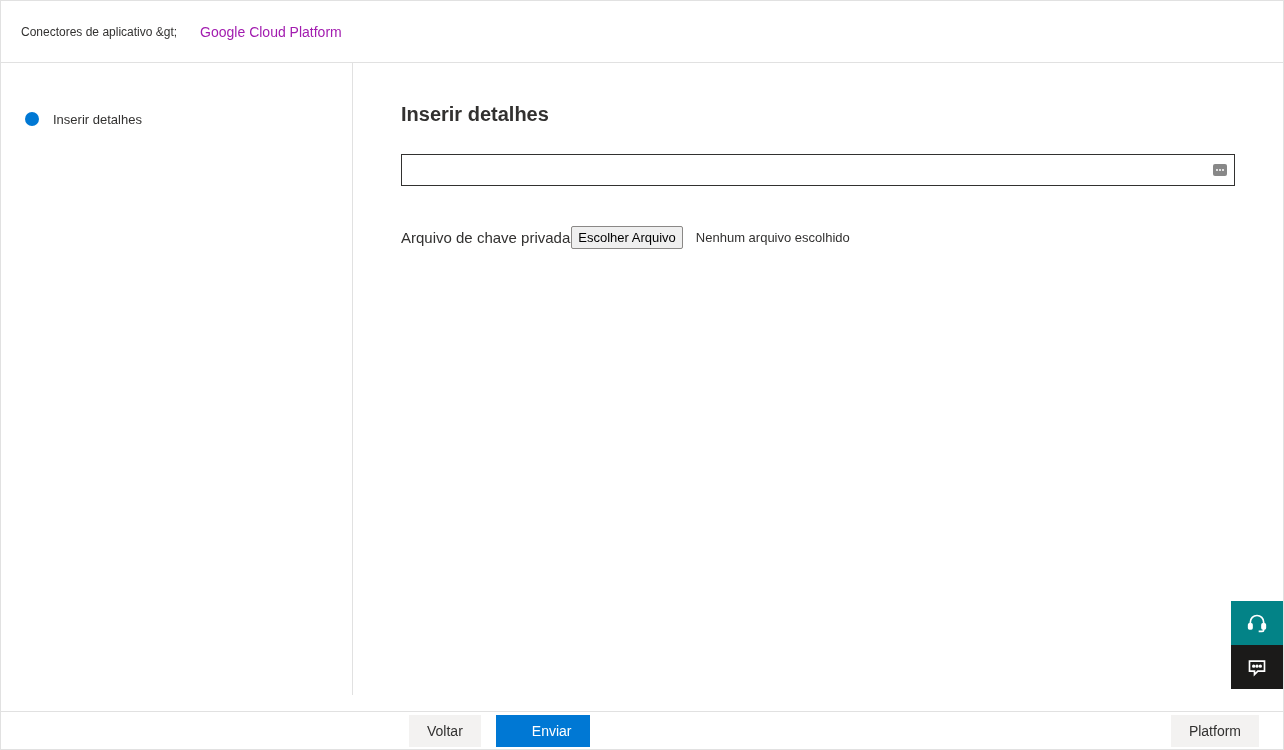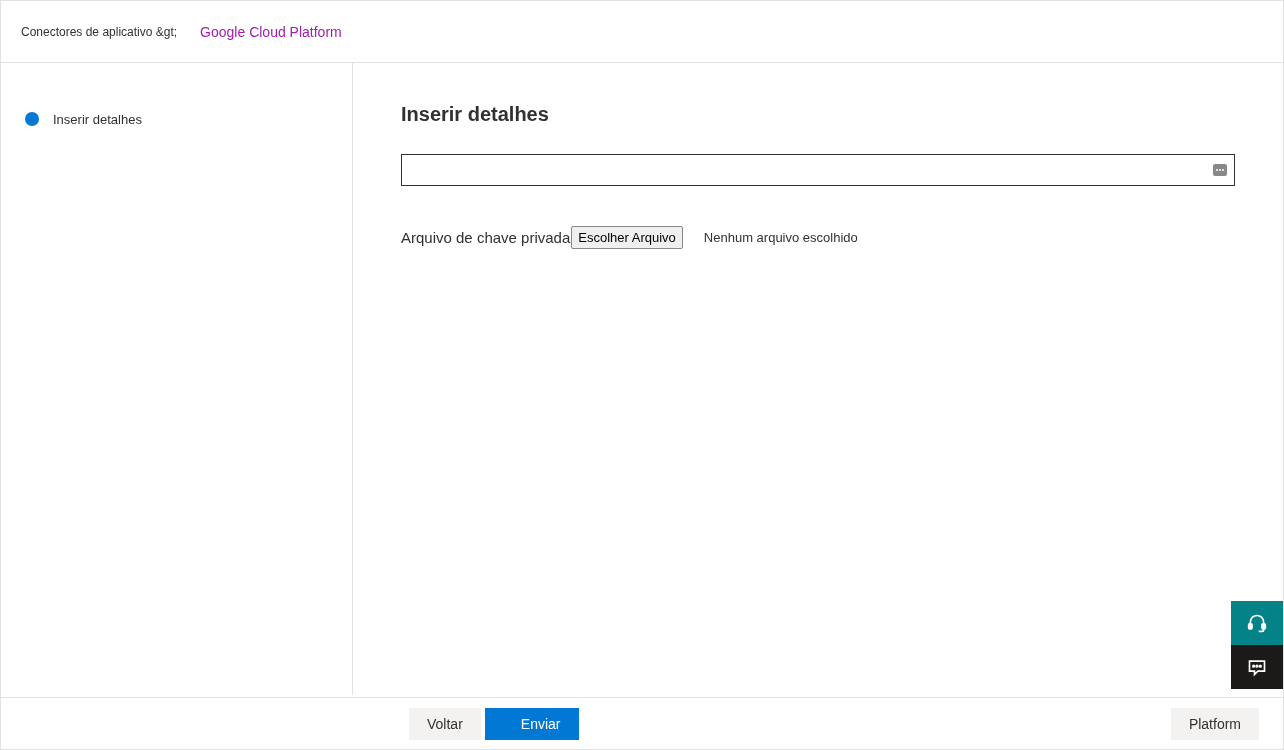--- a/index.html
+++ b/index.html
@@ -25,27 +25,27 @@
     .field-label { font-size: 13px; color: #323130; margin-bottom: 6px; display: block; }
     .text-input { width: 100%; max-width: 836px; height: 32px; border: 1px solid #323130; padding: 0 30px 0 8px; font-size: 14px; position: relative; }
     .input-wrap { position: relative; max-width: 836px; }
     .input-suffix { position: absolute; right: 8px; top: 50%; transform: translateY(-50%); width: 14px; height: 12px; background: #888; border-radius: 2px; display: flex; align-items: center; justify-content: center; }
     .input-suffix span { width: 2px; height: 2px; background: #fff; border-radius: 50%; }
     .input-suffix span + span { margin-left: 1px; }
     
     .file-row { margin-top: 40px; display: flex; align-items: center; gap: 1px; font-size: 12px; }
     .file-label { font-size: 15px; color: #323130; }
     .file-button { font-size: 13px; border: 1px solid #8a8886; background: #efefef; padding: 3px 6px; border-radius: 2px; cursor: pointer; margin-left: 0; }
-    .file-status { font-size: 13px; color: #323130; margin-left: 20px; }
+    .file-status { font-size: 13px; color: #323130; margin-left: 12px; }
     
-    .footer { position: absolute; bottom: 0; left: 0; right: 0; height: 52px; border-top: 1px solid #e1e1e1; display: flex; align-items: center; padding: 0 24px 0 408px; background: #fff; }
+    .footer { position: absolute; bottom: 0; left: 0; right: 0; height: 38px; border-top: 1px solid #e1e1e1; display: flex; align-items: center; padding: 0 24px 0 408px; background: #fff; }
     .btn { height: 32px; padding: 0 18px; font-size: 14px; border: none; cursor: pointer; display: inline-flex; align-items: center; justify-content: center; }
     .btn-secondary { background: #f3f2f1; color: #323130; }
     .btn-primary { background: #0078d4; color: #fff; }
-    .footer .btn + .btn { margin-left: 4px; padding-left: 36px; }
+    .footer .btn + .btn { margin-left: 15px; padding-left: 36px; }
     .footer-spacer { flex: 1; }
     
     .float-actions { position: absolute; right: 0; bottom: 60px; display: flex; flex-direction: column; }
     .float-btn { width: 52px; height: 44px; display: flex; align-items: center; justify-content: center; cursor: pointer; }
     .float-btn.teal { background: #038387; color: #fff; }
     .float-btn.black { background: #1b1a19; color: #fff; }
     .float-btn svg { width: 20px; height: 20px; }
   </style>
 </head>
 <body>

